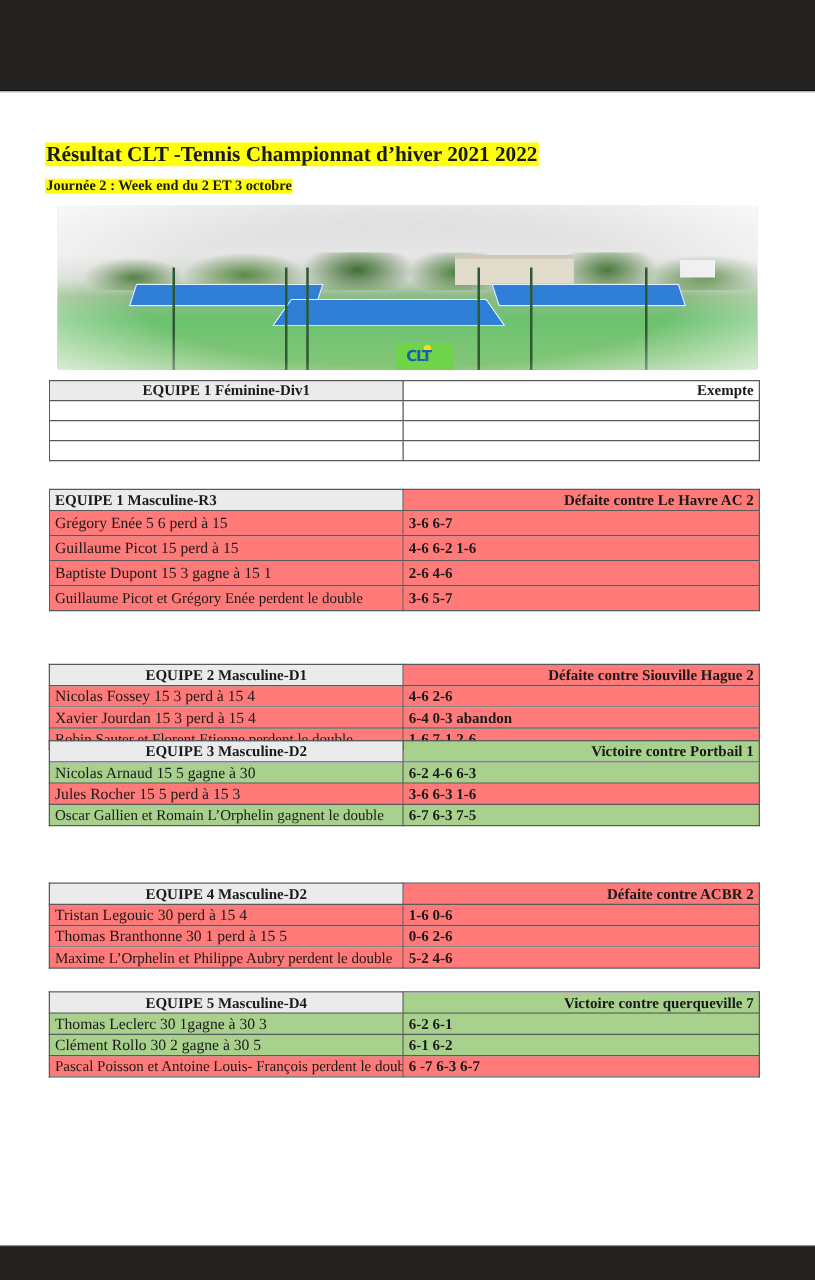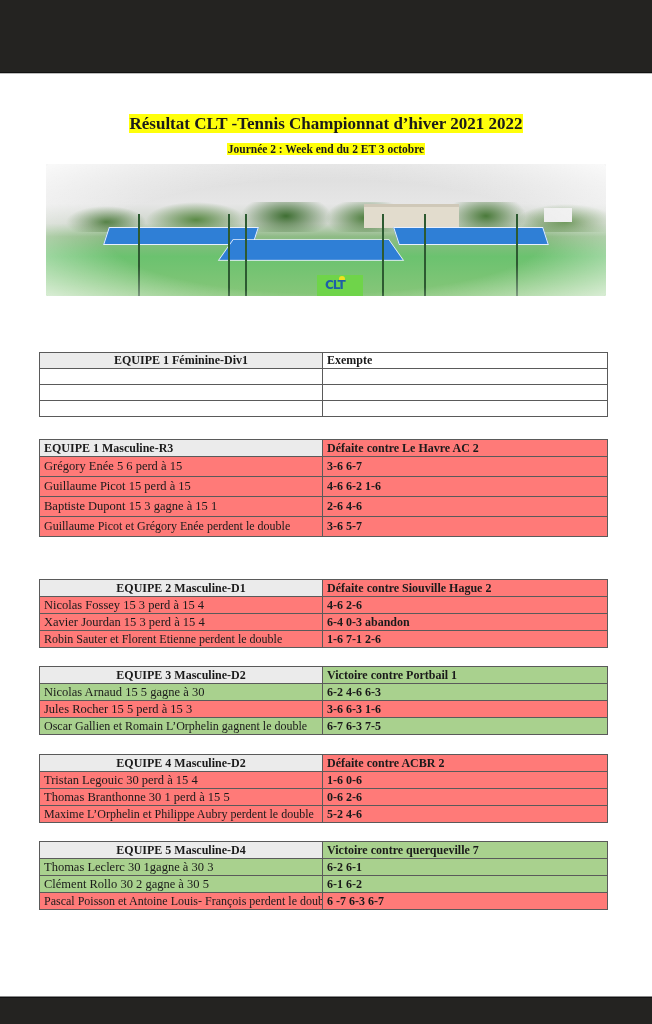--- a/index.html
+++ b/index.html
@@ -4,21 +4,21 @@
 <style>
   * { box-sizing: border-box; margin: 0; padding: 0; }
   html, body { width: 652px; height: 1024px; background: #ffffff; overflow: hidden; }
   body { position: relative; font-family: "Liberation Serif", "DejaVu Serif", serif; color: #1a1a1a; }
 
   .bar-top { position: absolute; left: 0; top: 0; width: 652px; height: 73px; background: #242321; border-bottom: 1px solid #111; }
   .bar-top::after { content: ""; position: absolute; left: 0; right: 0; bottom: -2px; height: 1px; background: #bdbdbd; }
   .bar-bottom { position: absolute; left: 0; top: 997px; width: 652px; height: 27px; background: #242321; border-top: 1px solid #111; }
   .bar-bottom::before { content: ""; position: absolute; left: 0; right: 0; top: -2px; height: 1px; background: #8a8a8a; }
 
-  .title { position: absolute; left: 0; width: 652px; text-align: center; font-weight: bold; }
+  .title { position: absolute; left: 0; width: 652px; font-weight: bold; padding-left: 36px; }
   .title span { background: #ffff0b; padding: 0 1px; }
   .title-main { top: 114px; font-size: 17px; }
   .title-sub { top: 143px; font-size: 11.5px; }
 
   
   .banner { position: absolute; left: 46px; top: 164px; width: 560px; height: 132px; overflow: hidden; border-radius: 2px;
             background: linear-gradient(to bottom, #dcdcdc 0%, #e6e6e6 30%, #cfd6cc 45%, #8fbb86 55%, #6bc26f 70%, #87c679 100%); }
   .banner .fade { position: absolute; inset: 0;
             background: radial-gradient(ellipse at 50% 55%, rgba(255,255,255,0) 55%, rgba(255,255,255,0.85) 100%); }
   .banner .trees { position: absolute; left: 0; right: 0; top: 38px; height: 30px;
@@ -33,41 +33,41 @@
   .banner .court { position: absolute; background: #2f7fd6; border: 1px solid #e8f0ff; }
   .banner .court-c { left: 180px; top: 70px; width: 170px; height: 30px; transform: perspective(120px) rotateX(45deg); }
   .banner .court-l { left: 60px; top: 63px; width: 150px; height: 18px; transform: skewX(-18deg); }
   .banner .court-r { left: 350px; top: 63px; width: 150px; height: 18px; transform: skewX(18deg); }
   .banner .pole { position: absolute; top: 50px; width: 2px; height: 82px; background: #2d5a31; }
   .banner .logo { position: absolute; left: 250px; top: 111px; width: 46px; height: 21px; background: #6fd44a; margin-left: 21px; }
   .banner .logo span { position: absolute; left: 8px; top: 3px; font: bold 12px "DejaVu Sans", sans-serif; color: #1d5fa8; letter-spacing: -1px; }
   .banner .logo i { position: absolute; left: 22px; top: 1px; width: 6px; height: 6px; border-radius: 50%; background: #f0e020; }
 
   
-  table.res { position: absolute; left: 39px; width: 568px; border-collapse: collapse; table-layout: fixed; margin-top: 48px; }
+  table.res { position: absolute; left: 39px; width: 568px; border-collapse: collapse; table-layout: fixed; }
   table.res td { border: 1px solid #5a5a5a; font-size: 12px; height: 17px; padding: 0 4px; line-height: 15px; white-space: nowrap; overflow: hidden; }
   table.res col.c1 { width: 283px; }
   table.res col.c2 { width: 285px; }
   td.hl { background: #ebebeb; font-weight: bold; font-size: 12.5px; }
-  td.hc { font-weight: bold; text-align: left; font-size: 12.5px; }
+  td.hc { font-weight: bold; text-align: right; font-size: 12.5px; }
   td.score { font-weight: bold; padding-left: 1px; }
   td.small { font-size: 10.5px; }
   td.xsmall { font-size: 9.5px; }
   .red { background: #ff7a78; }
   .green { background: #a9d18e; }
   .white { background: #ffffff; }
   td.center { text-align: center; }
 
   #t0 { top: 304px; }
   #t0 td { height: 16px; }
   #t1 { top: 391px; }
   #t1 td { height: 20px; }
   #t1 td.hl, #t1 td.hc { height: 17px; }
   #t2 { top: 531px; }
-  #t3 { top: 618px; padding-left: 24px; }
+  #t3 { top: 592px; padding-left: 24px; }
   #t4 { top: 706px; }
   #t5 { top: 793px; }
 </style>
 </head>
 <body>
 
 <div class="bar-top"></div>
 
 <div class="title title-main"><span>Résultat CLT -Tennis Championnat d’hiver 2021 2022</span></div>
 <div class="title title-sub"><span>Journée 2 :  Week end du 2 ET 3 octobre</span></div>

